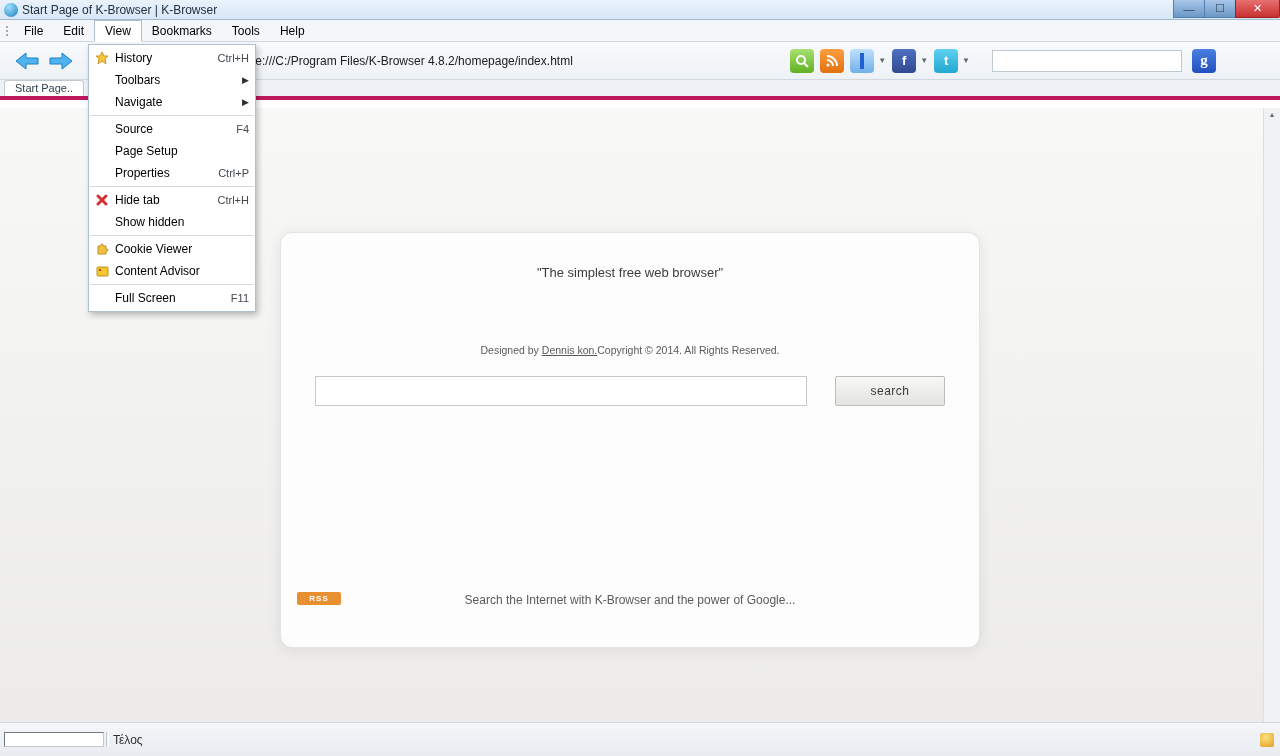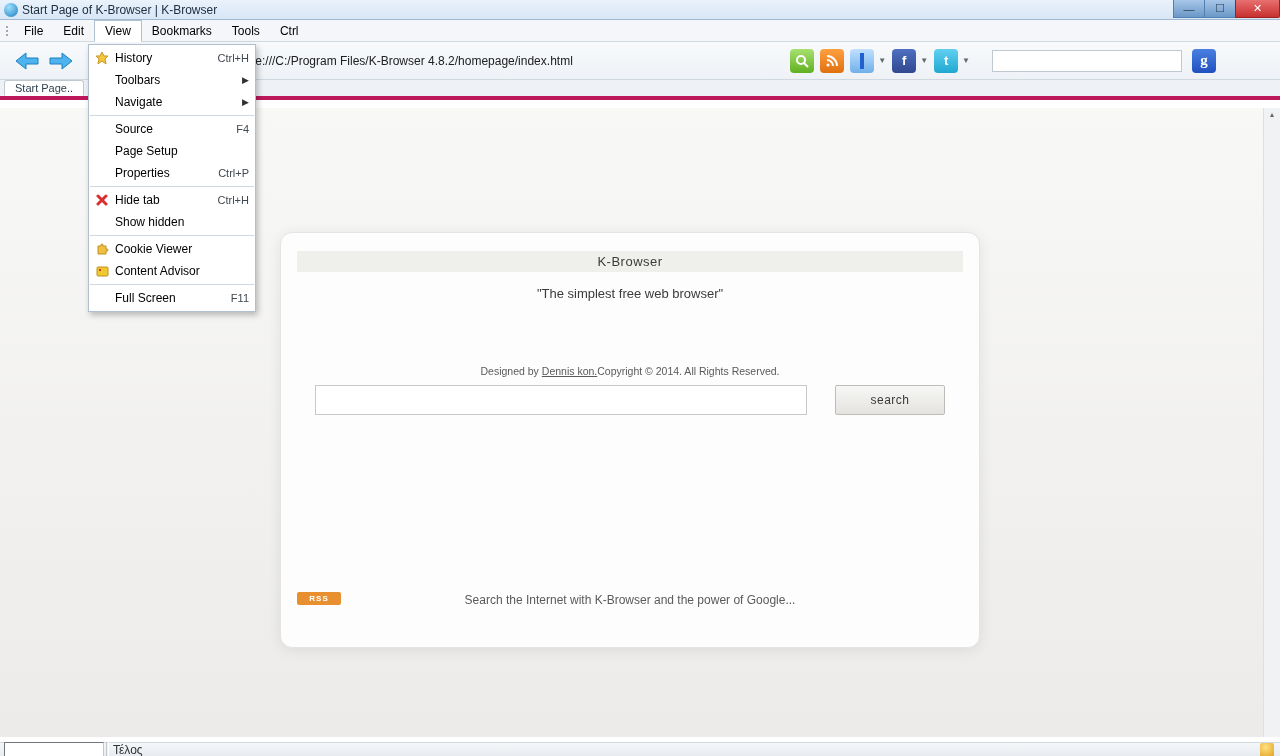--- a/index.html
+++ b/index.html
@@ -255,21 +255,21 @@
     font-size: 10.5px;
     color: #5a5a5a;
     margin-top: 64px;
     font-family: "Trebuchet MS", sans-serif;
   }
   .home-credit .author { text-decoration: underline; }
   .home-search-row {
     display: flex;
     justify-content: center;
     gap: 28px;
-    margin-top: 8px;
+    margin-top: 20px;
   }
   .home-search-input {
     width: 492px; height: 30px;
     border: 1px solid #c8c8c4;
     background: #fff;
   }
   .home-search-btn {
     width: 110px; height: 30px;
     background: linear-gradient(to bottom, #f7f7f5, #e4e3e0);
     border: 1px solid #bdbdb8;
@@ -298,21 +298,21 @@
     left: 0; right: 0; bottom: 40px;
     text-align: center;
     font-family: "Trebuchet MS", sans-serif;
     font-size: 12px;
     color: #5a5a5a;
   }
   
   .statusbar {
     position: absolute;
     left: 0; right: 0; bottom: 0;
-    height: 14px;
+    height: 34px;
     background: linear-gradient(to bottom, #f4f6f9, #e8ecf0);
     border-top: 1px solid #d0d8e0;
     display: flex;
     align-items: center;
   }
   .status-panel {
     width: 100px; height: 15px;
     margin-left: 4px;
     background: #fff;
     border: 1px inset #c0c8d0;
@@ -364,21 +364,21 @@
   <div class="menu-item open">
       <span>View</span>
     </div>
   <div class="menu-item">
       <span>Bookmarks</span>
     </div>
   <div class="menu-item">
       <span>Tools</span>
     </div>
   <div class="menu-item">
-      <span>Ctrl</span>
+      <span>Help</span>
     </div>
 </div>
 
 <div class="nav-toolbar">
   <div class="nav-arrows">
     <div class="arrow-btn">
       <svg class="arrow-svg" viewBox="0 0 26 20">
           <polygon points="12,2 12,7 24,7 24,13 12,13 12,18 2,10" fill="#4fb3ef" stroke="#1a80c0" stroke-width="1"></polygon>
         </svg>
     </div>
@@ -505,23 +505,20 @@
   <div class="dm-row">
     <span class="dm-icon"></span>
     <span class="dm-label">Full Screen</span>
     <span class="dm-shortcut">F11</span>
   </div>
 </div>
 
 <div class="content-area">
   <div class="scroll-up-btn">▴</div>
   <div class="homecard">
-    <div class="home-title-band">
-      <span>K-Browser</span>
-    </div>
     <div class="home-tagline">
       <span>"The simplest free web browser"</span>
     </div>
     <div class="home-credit">
       <span>Designed by </span><span class="author">Dennis kon.</span><span>Copyright © 2014. All Rights Reserved.</span>
     </div>
     <div class="home-search-row">
       <input class="home-search-input" style="">
       <button class="home-search-btn"><span>search</span></button>
     </div>

